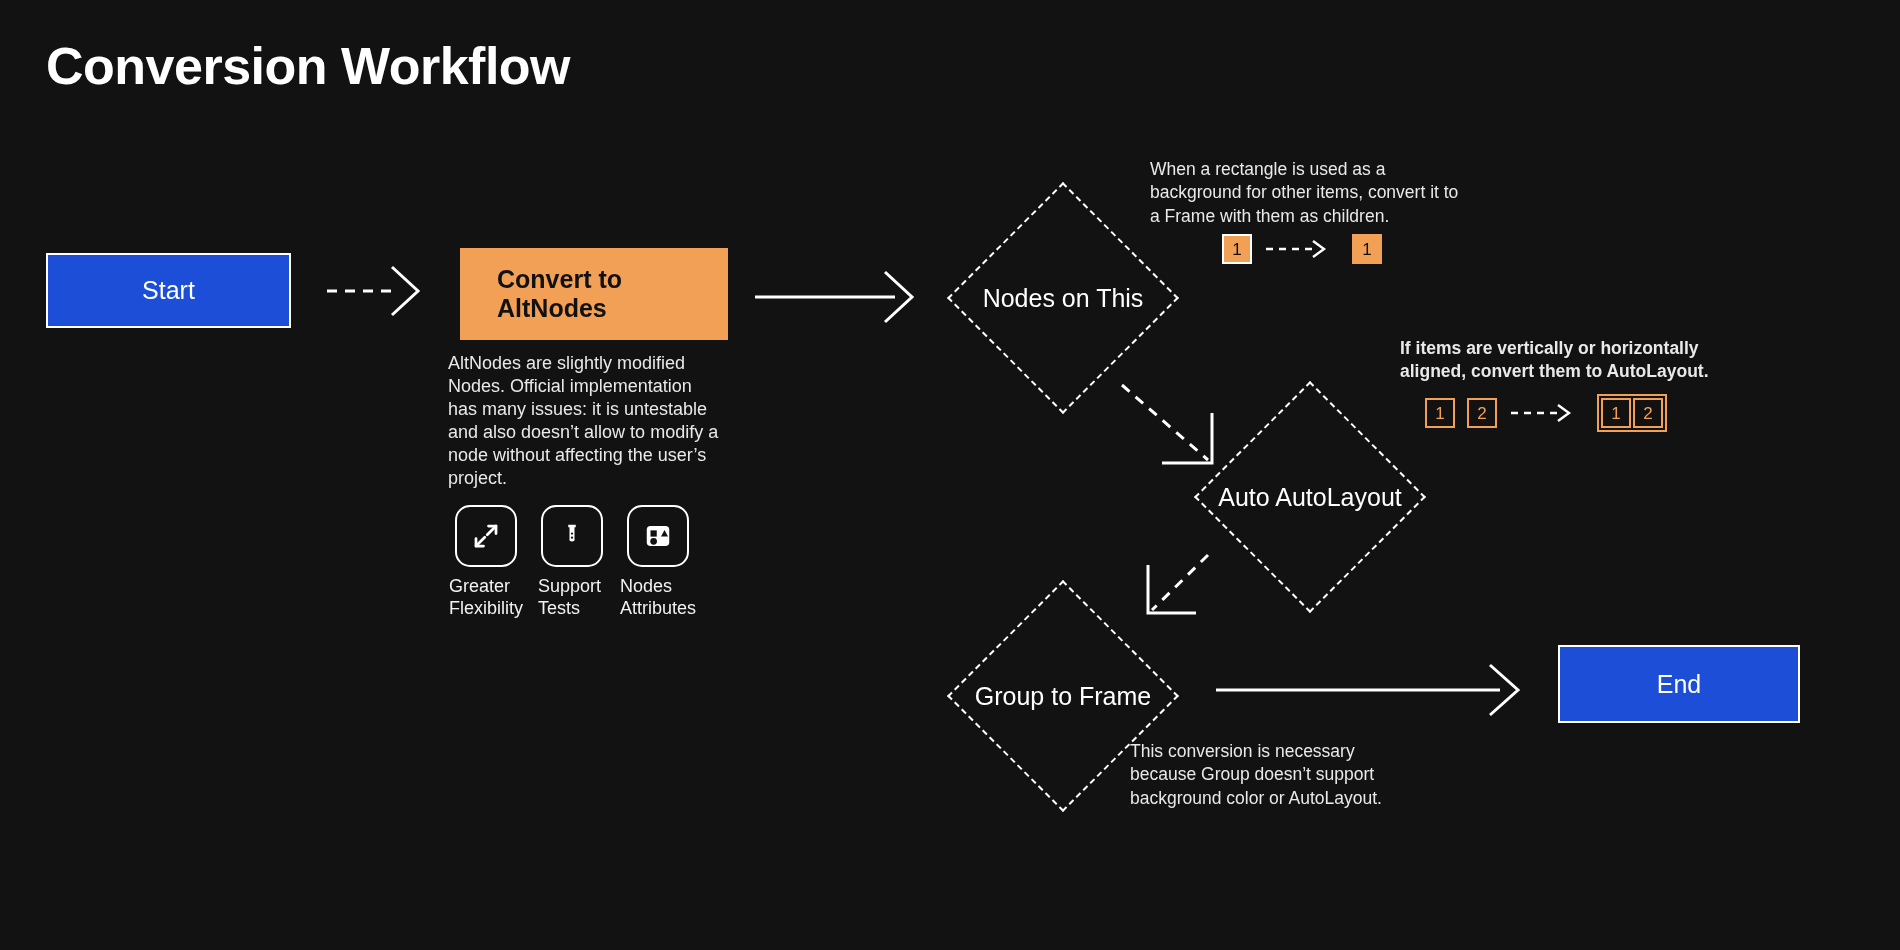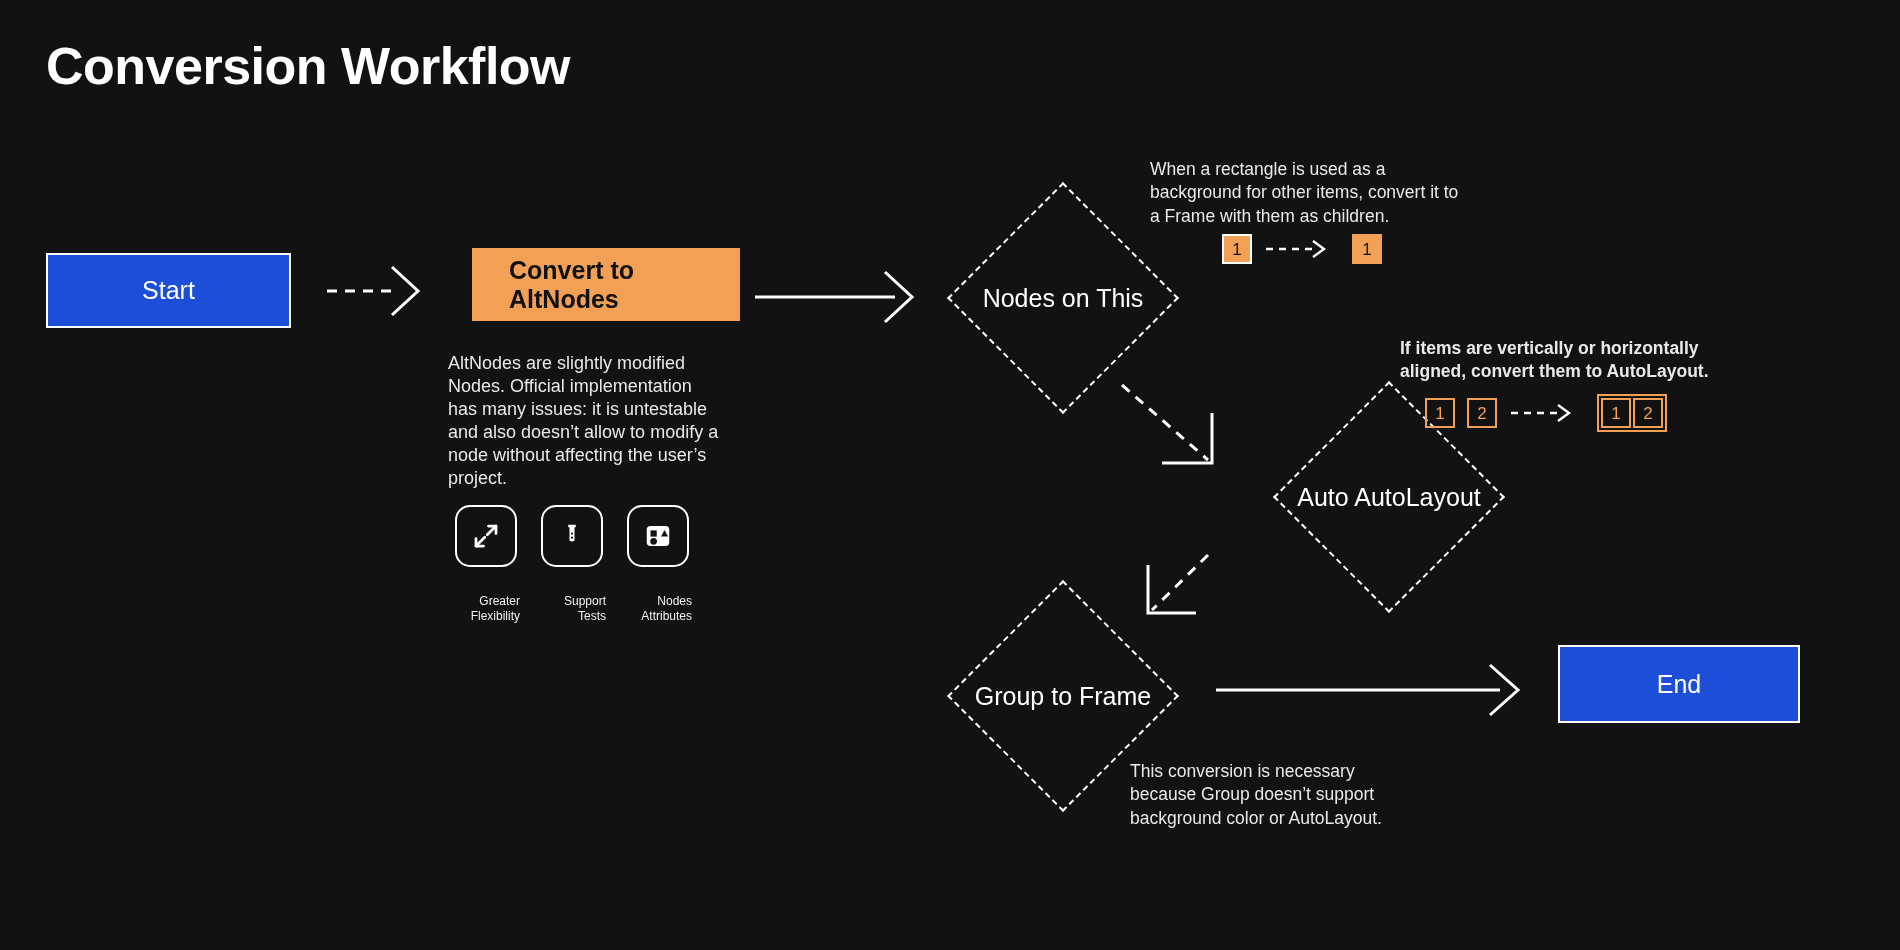--- a/index.html
+++ b/index.html
@@ -45,21 +45,21 @@
   .orange-box {
     position: absolute;
     display: flex;
     align-items: center;
     justify-content: center;
     background: #F2A055;
     color: #111111;
     font-size: 25px;
     font-weight: 600;
   }
-  #convert-box { left: 472px; top: 248px; width: 268px; height: 73px; padding-left: 37px; }
+  #convert-box { left: 460px; top: 248px; width: 268px; height: 92px; padding-left: 37px; }
 
   
   .diamond {
     position: absolute;
     display: flex;
     align-items: center;
     justify-content: center;
   }
   .diamond .dia-shape {
     position: absolute;
@@ -70,21 +70,21 @@
     background: transparent;
   }
   .diamond .dia-label {
     position: relative;
     z-index: 2;
     color: #ffffff;
     font-size: 25px;
     white-space: nowrap;
   }
   #dia-nodes-on-rect { left: 945px; top: 180px; width: 236px; height: 236px; }
-  #dia-auto-autolayout { left: 1271px; top: 379px; width: 236px; height: 236px; }
+  #dia-auto-autolayout { left: 1192px; top: 379px; width: 236px; height: 236px; }
   #dia-group-to-frame { left: 945px; top: 578px; width: 236px; height: 236px; }
 
   
   #arrow-layer {
     position: absolute;
     left: 0; top: 0;
     width: 1900px; height: 950px;
     pointer-events: none;
   }
 
@@ -117,37 +117,37 @@
     width: 62px;
     height: 62px;
     border: 2px solid #ffffff;
     border-radius: 15px;
     display: flex;
     align-items: center;
     justify-content: center;
     background: #121212;
   }
   .feature-label {
-    margin-top: 27px;
-    text-align: right;
+    margin-top: 9px;
+    text-align: left;
     color: #f2f2f2;
-    font-size: 12px;
+    font-size: 18px;
     line-height: 1.22;
   }
 
   
   .annotation {
     position: absolute;
     color: #e9e9e9;
     font-size: 17.5px;
     line-height: 1.33;
   }
   #anno-1 { left: 1150px; top: 158px; width: 312px; }
   #anno-2 { left: 1400px; top: 337px; width: 318px; font-weight: bold; }
-  #anno-3 { left: 1130px; top: 760px; width: 290px; }
+  #anno-3 { left: 1130px; top: 740px; width: 290px; }
 
   
   .mini-row {
     position: absolute;
     display: flex;
     align-items: center;
   }
   #mini-1 { left: 1222px; top: 234px; }
   #mini-2 { left: 1425px; top: 394px; }
 

